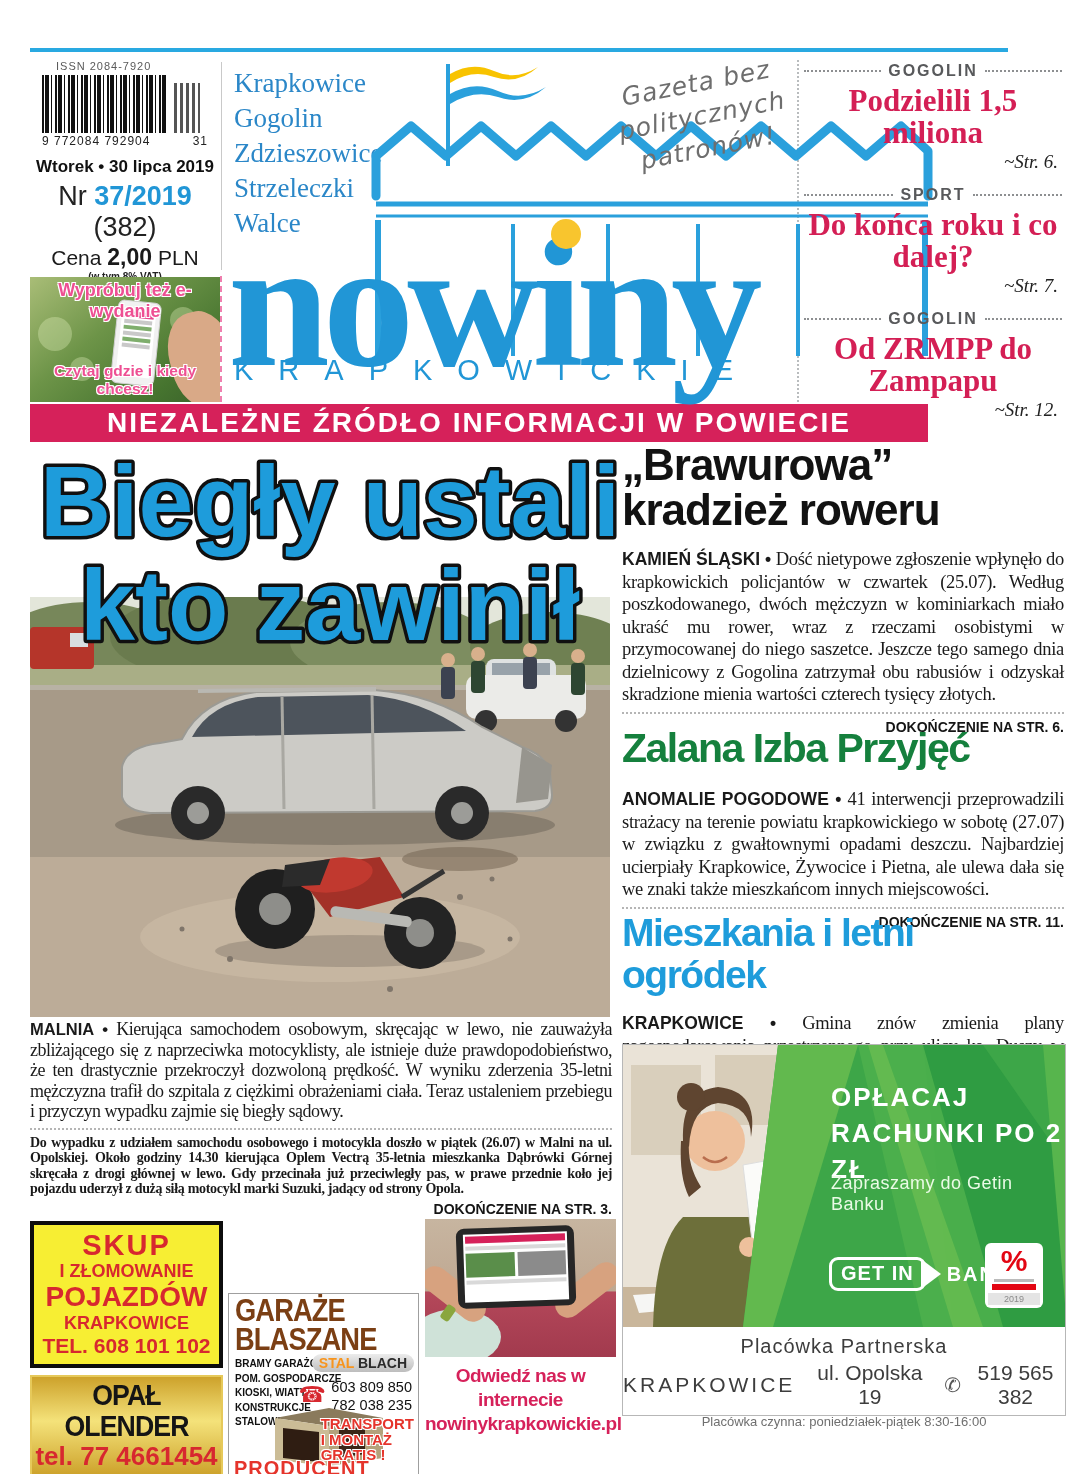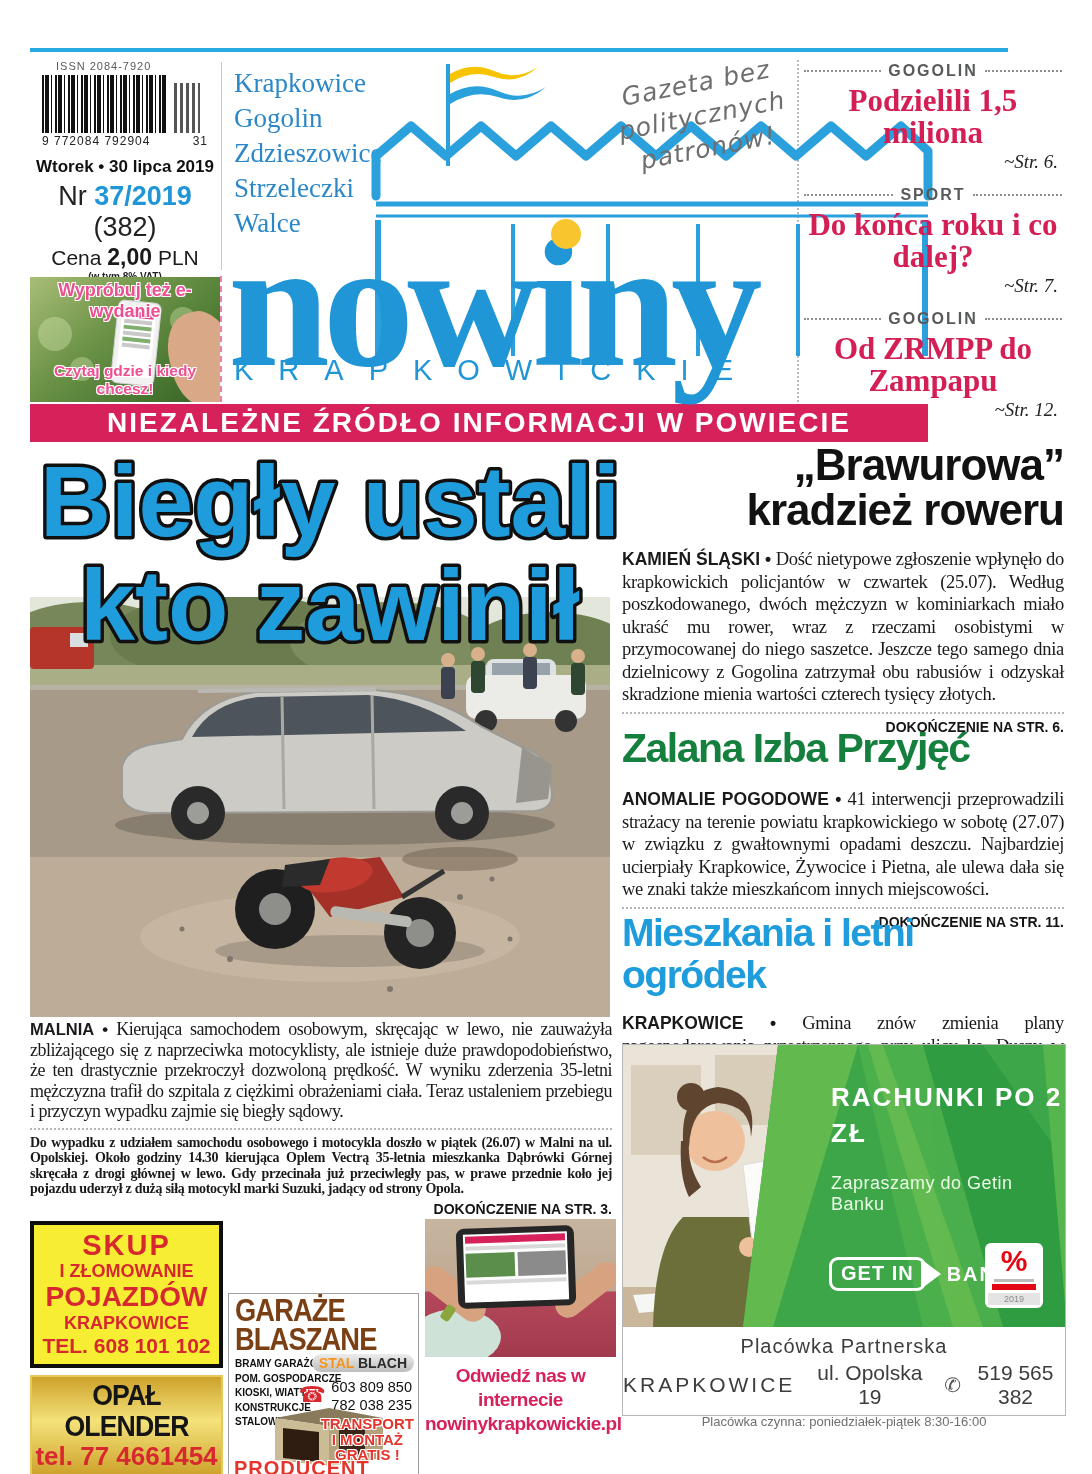--- a/index.html
+++ b/index.html
@@ -87,21 +87,21 @@
   .loc{ font-family:"Liberation Sans",sans-serif; font-weight:bold; font-size:16.5px; letter-spacing:0;}
   .dotline{ border-top:2px dotted #b5b5b5; height:0; margin:6px 0 5px;}
   .lead-details{ font-size:14px; line-height:15.5px; font-weight:bold; letter-spacing:-0.3px; text-align:justify;}
   .cont{ text-align:right; font-family:"Liberation Sans",sans-serif; font-weight:bold; font-size:14px;
     margin-top:4px; color:#141414;}
 
   
   .art{ position:absolute; left:622px; width:442px;}
   .art1{ top:442px;} .art2{ top:724px;} .art3{ top:912px;}
   .art-h{ font-family:"Liberation Sans",sans-serif; font-weight:bold; color:#121212;}
-  .art1 .art-h{ font-size:44px; line-height:45px; text-align:right; letter-spacing:-1px;}
+  .art1 .art-h{ font-size:44px; line-height:45px; text-align:left; letter-spacing:-1px;}
   .art2 .art-h{ font-size:41px; line-height:48px; color:#15803d; letter-spacing:-1.5px;}
   .art3 .art-h{ font-size:39px; line-height:42px; color:#1e9cdb; letter-spacing:-1.5px;}
   .art-body{ font-size:18.5px; line-height:22.5px; letter-spacing:-0.3px; text-align:justify; margin-top:16px;}
   .art .loc{ font-size:17.5px;}
 
   
   .ad-skup{ position:absolute; left:30px; top:1221px; width:193px; font-family:"Liberation Sans",sans-serif;}
   .skup-box{ border:4px solid #0d0d0d; background:#f7ee33; text-align:center; padding:5px 2px 6px; color:#d7282f;}
   .skup-l1{ font-size:29px; font-weight:bold; letter-spacing:2px; line-height:30px;}
   .skup-l2{ font-size:18px; font-weight:bold; line-height:22px;}
@@ -118,21 +118,21 @@
   .gar-title{ position:absolute; left:6px; top:2px; color:#7b3f14; font-weight:bold; font-size:31px;
     line-height:29px; letter-spacing:-1px; transform:scaleX(.88); transform-origin:left;}
   .gar-list{ position:absolute; left:6px; top:62px; font-weight:bold; font-size:10.5px; line-height:14.5px;
     color:#101010; transform:scaleX(.95); transform-origin:left;}
   .gar-pill{ position:absolute; right:4px; top:60px; background:linear-gradient(180deg,#ececec,#bdbdbd);
     border-radius:10px; padding:1px 7px; font-weight:bold; font-size:14px;}
   .gar-pill .p1{ color:#f7941d;} .gar-pill .p2{ color:#2b2b2b;}
   .gar-phones{ position:absolute; right:6px; top:84px; font-weight:normal; font-size:14.5px; line-height:18px; color:#111; text-align:left;}
   .gar-phone-icon{ position:absolute; right:92px; top:88px; color:#d7282f; font-size:22px; font-family:"DejaVu Sans",sans-serif;}
   .gar-svg{ position:absolute; left:38px; top:106px;}
-  .gar-extra{ position:absolute; right:4px; top:122px; text-align:center; color:#e5342b; font-weight:bold;
+  .gar-extra{ position:absolute; right:4px; top:122px; color:#e5342b; font-weight:bold;
     font-size:15px; line-height:15.5px;
     text-shadow:-1px -1px 0 #fff,1px -1px 0 #fff,-1px 1px 0 #fff,1px 1px 0 #fff;}
   .gar-producer{ position:absolute; left:5px; bottom:4px; color:#e5342b; font-weight:bold; font-size:20px;
     letter-spacing:1px; text-shadow:-1px -1px 0 #fff,1px -1px 0 #fff,-1px 1px 0 #fff,1px 1px 0 #fff;}
 
   .ad-internet{ position:absolute; left:425px; top:1219px; width:191px; height:200px; background:#fff;}
   .net-photo{ position:relative; width:100%; height:138px; overflow:hidden;
     background:linear-gradient(180deg,#c7b5a0 0%,#bfa892 52%,#b4485a 53%,#a23a4e 100%);}
   .net-teal{ position:absolute; left:-14px; bottom:-8px; width:90px; height:56px; background:#cfe2d8; border-radius:50%;}
   .net-arm-l{ position:absolute; left:-8px; top:62px; width:74px; height:26px; background:#d7a27f;
@@ -489,20 +489,21 @@
           <circle cx="126" cy="202" r="10" fill="#eec09c"></circle>
         </g>
         <polygon points="155,0 444,0 444,282 120,282" fill="#3da648"></polygon>
         <polygon points="155,0 235,0 150,282 120,282" fill="#62b94e"></polygon>
         <polygon points="300,0 360,0 444,120 444,282 330,282" fill="#2f9c42"></polygon>
         <polygon points="235,0 300,0 380,282 300,282" fill="#4cb04c" opacity="0.9"></polygon>
         <polygon points="420,0 444,0 444,282" fill="#57b54d"></polygon>
         <polygon points="245,0 260,0 360,282 330,282" fill="#7cc653" opacity="0.5"></polygon>
       </svg>
       <div class="getin-h">
+        <div>OPŁACAJ</div>
         <div>RACHUNKI PO 2 ZŁ</div>
       </div>
       <div class="getin-sub">Zapraszamy do Getin Banku</div>
       <div class="getin-logo">
         <span class="gl-box">GET IN</span>
         <span class="gl-arrow"></span>
         <span class="gl-bank">BANK</span>
       </div>
       <div class="getin-badge">
         <div class="gb-pct">%</div>

